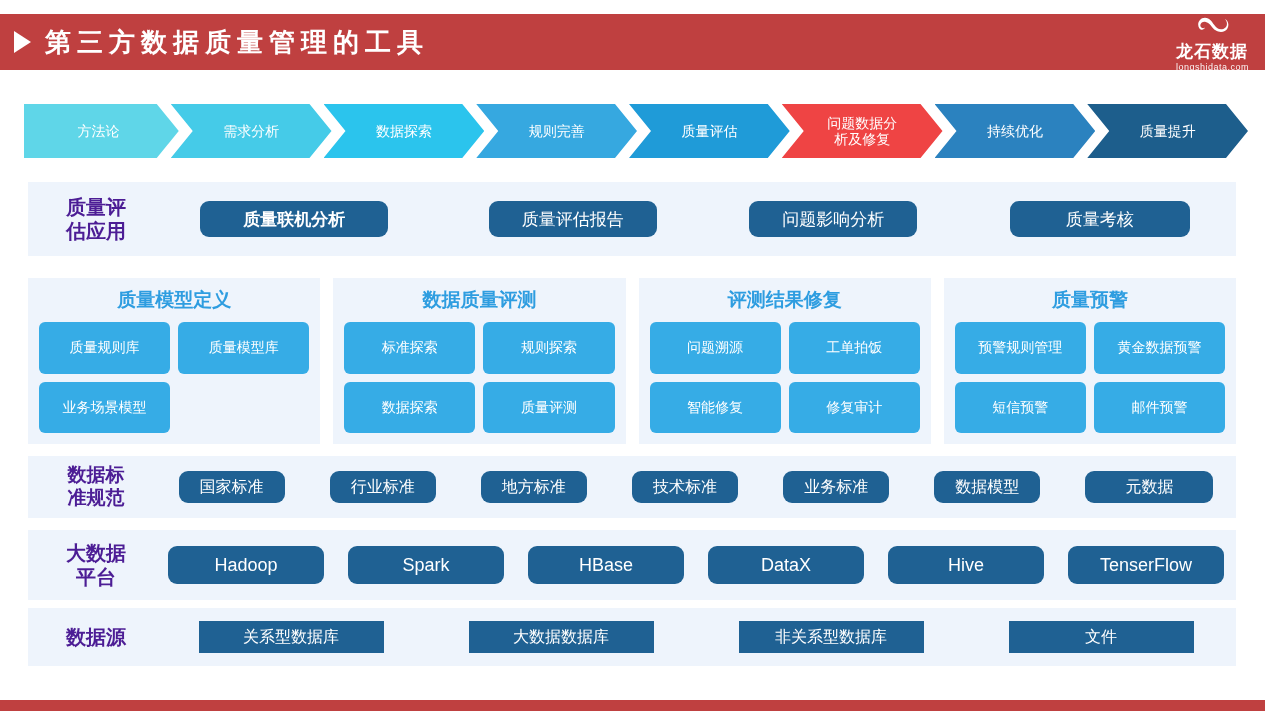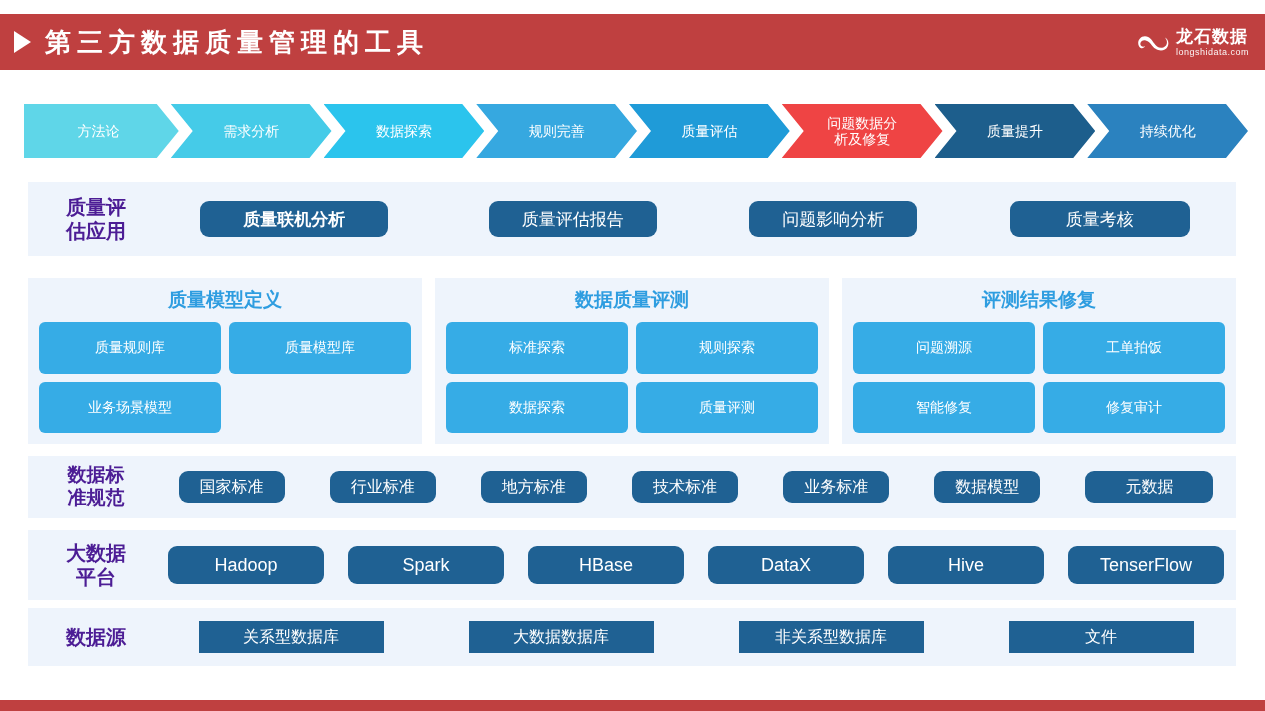--- a/index.html
+++ b/index.html
@@ -22,21 +22,21 @@
     border-top:11px solid transparent;
     border-bottom:11px solid transparent;
     border-left:17px solid #ffffff;
   }
   .hdr-title{
     color:#ffffff;font-size:26px;font-weight:bold;letter-spacing:6px;
     white-space:nowrap;
   }
   .logo{
     position:absolute;right:16px;top:50%;transform:translateY(-50%);
-    display:flex;align-items:center;gap:7px;
+    display:flex;align-items:center;gap:7px;flex-direction:column;
   }
   .logo-mark{width:34px;height:24px;flex:none;}
   .logo-txt{display:flex;flex-direction:column;line-height:1;}
   .logo-cn{color:#ffffff;font-size:17px;font-weight:bold;letter-spacing:1px;}
   .logo-en{color:#ffffff;font-size:9px;letter-spacing:.5px;margin-top:3px;opacity:.95;}
 
   
   .process{
     position:absolute;left:24px;top:104px;width:1216px;height:54px;
     display:flex;
@@ -156,25 +156,25 @@
     <div class="chev" style="background: rgb(54, 168, 224); flex: 1 1 0%;">
       <span style="white-space: pre-line;">规则完善</span>
     </div>
     <div class="chev" style="background: rgb(31, 155, 216); flex: 1 1 0%;">
       <span style="white-space: pre-line;">质量评估</span>
     </div>
     <div class="chev" style="background: #ef4444; flex: 1 1 0%;">
       <span style="white-space: pre-line;">问题数据分
 析及修复</span>
     </div>
+    <div class="chev" style="background: rgb(43, 130, 191); flex: 1 1 0%;">
+      <span style="white-space: pre-line;">持续优化</span>
+    </div>
     <div class="chev" style="background: rgb(29, 94, 140); flex: 1 1 0%;">
       <span style="white-space: pre-line;">质量提升</span>
-    </div>
-    <div class="chev" style="background: rgb(43, 130, 191); flex: 1 1 0%;">
-      <span style="white-space: pre-line;">持续优化</span>
     </div>
   </div>
 
 <div class="band" id="apps">
   <div class="row-label">质量评
 估应用</div>
   <div id="apps-items" style="flex:1;display:flex;align-items:center;justify-content:space-around;">
       <div class="pill" style="width: 188px; font-weight: bold;">
         <span>质量联机分析</span>
       </div>
@@ -232,20 +232,37 @@
           <span>工单拍饭</span>
         </div>
         <div class="tile">
           <span>智能修复</span>
         </div>
         <div class="tile">
           <span>修复审计</span>
         </div>
       </div>
     </div>
+    <div class="col">
+      <div class="col-title">质量预警</div>
+      <div class="col-grid">
+        <div class="tile">
+          <span>预警规则管理</span>
+        </div>
+        <div class="tile">
+          <span>黄金数据预警</span>
+        </div>
+        <div class="tile">
+          <span>短信预警</span>
+        </div>
+        <div class="tile">
+          <span>邮件预警</span>
+        </div>
+      </div>
+    </div>
   </div>
 
 <div class="band" id="standards">
   <div class="row-label">数据标
 准规范</div>
   <div id="standards-items" style="flex:1;display:flex;align-items:center;justify-content:space-around;">
       <div class="pill" style="width: 106px;">
         <span>国家标准</span>
       </div>
       <div class="pill" style="width: 106px;">

